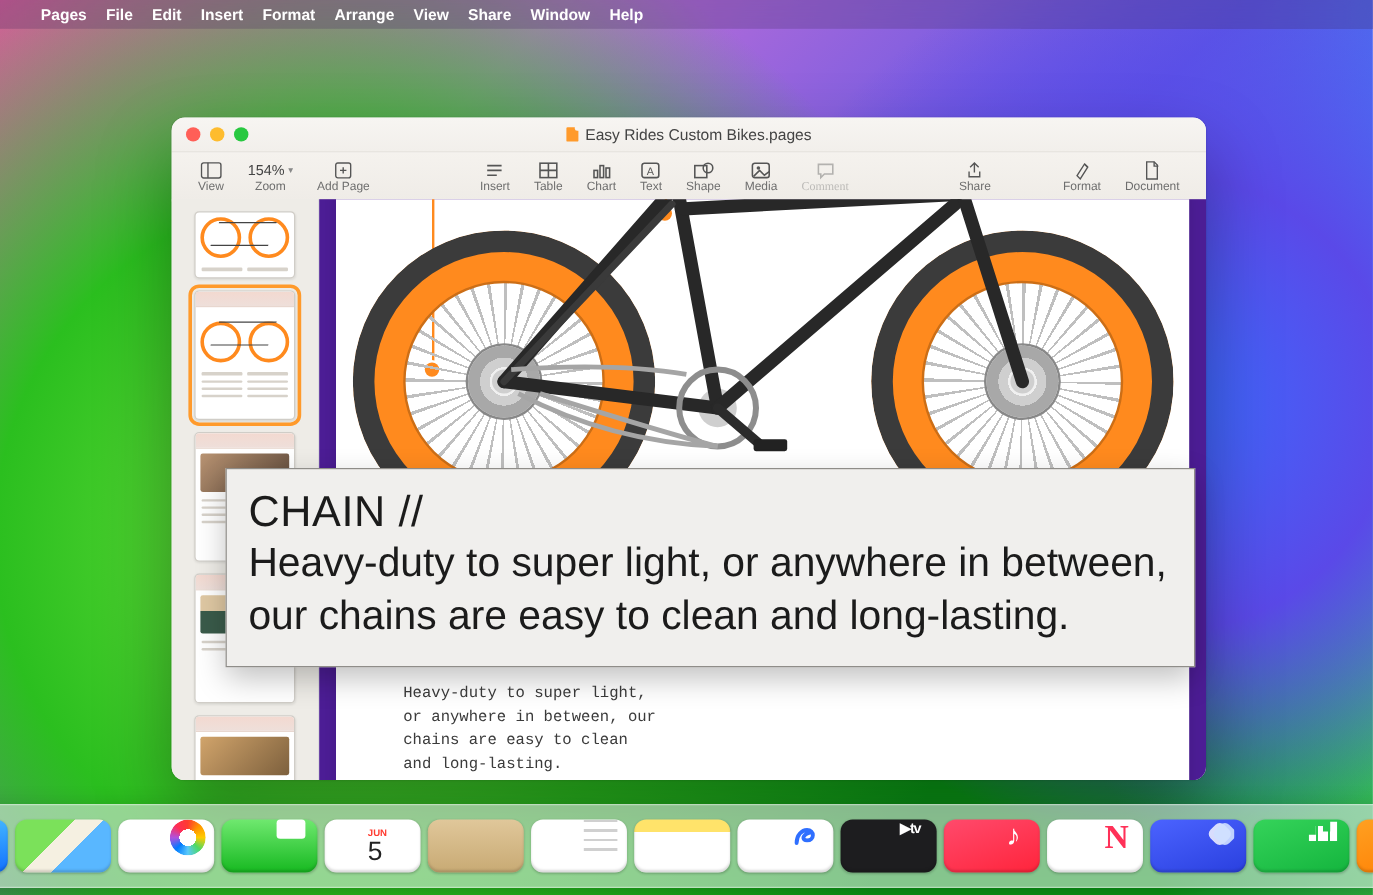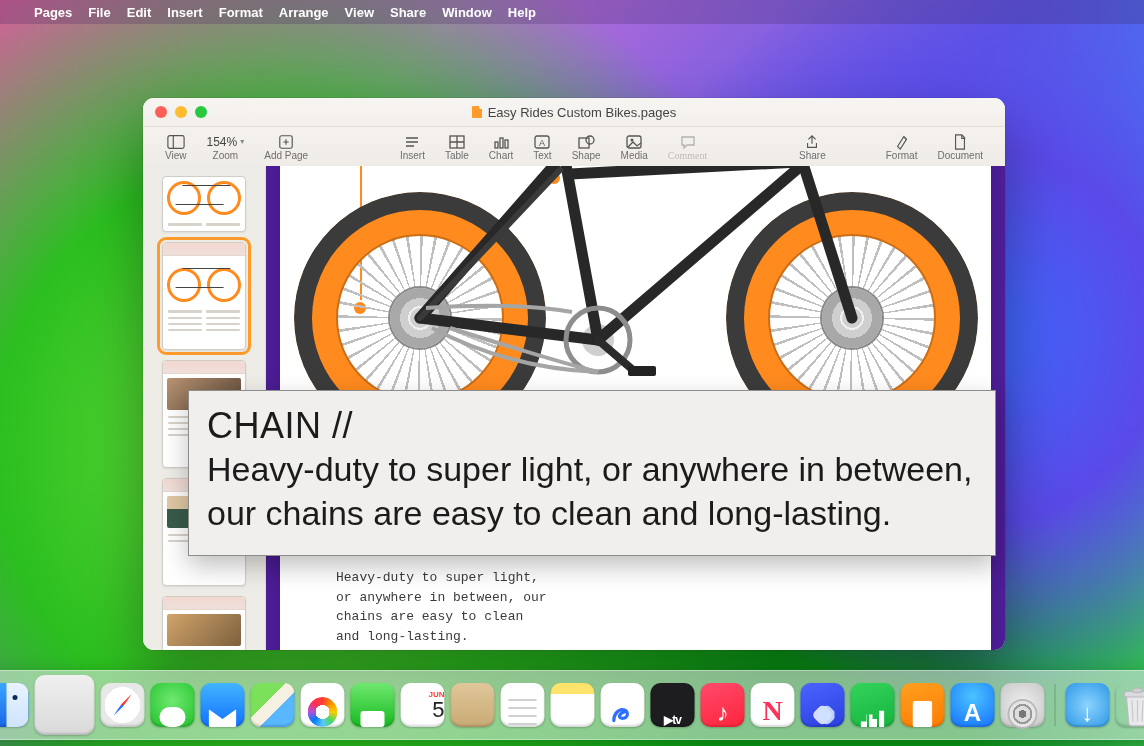--- a/index.html
+++ b/index.html
@@ -271,23 +271,24 @@
     background: rgba(235,235,240,0.55);
     box-shadow: 0 6px 20px rgba(0,0,0,0.25), inset 0 0 0 1px rgba(255,255,255,0.4);
     display: flex;
     align-items: center;
     gap: 6px;
     z-index: 30;
   }
   .dock .app-icon {
     width: 44px; height: 44px;
     border-radius: 10px;
-    display:flex; align-items:flex-end; justify-content:center;
+    display:flex; align-items:flex-start; justify-content:center;
     color:#fff; font-size:22px; font-weight:600;
     box-shadow: inset 0 -2px 2px rgba(0,0,0,0.15), 0 1px 2px rgba(0,0,0,0.2);
+    padding-left: 36px;
   }
   .dock .sep {
     width: 1px; height: 42px;
     background: rgba(0,0,0,0.22);
     margin: 0 4px;
   }
 
   
   .ic-finder   { background: linear-gradient(180deg,#3aa6ff,#1a66e6); position:relative; overflow:hidden;}
   .ic-finder::before{content:"";position:absolute;right:0;top:0;bottom:0;width:50%;background:linear-gradient(180deg,#e9f3ff,#cfe4ff);}

